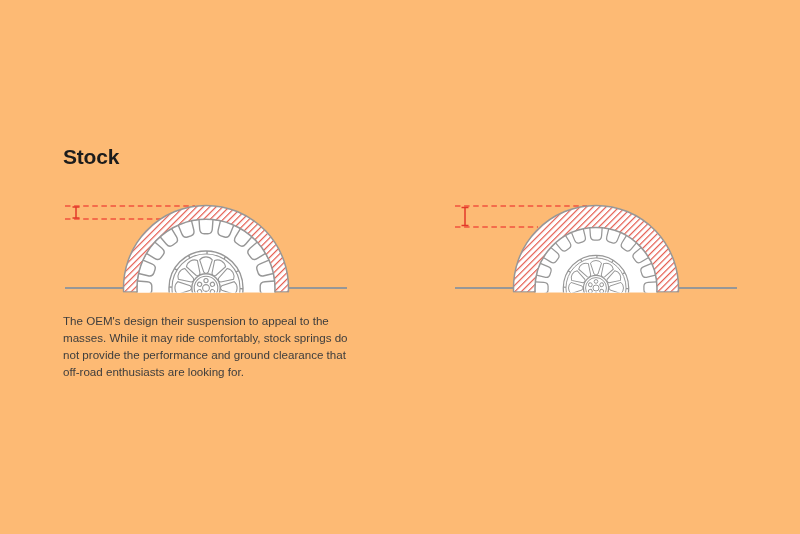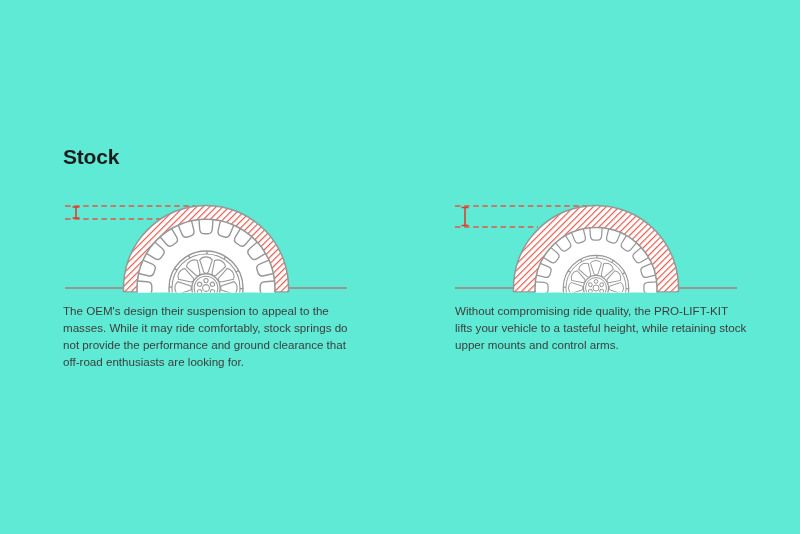--- a/index.html
+++ b/index.html
@@ -6,34 +6,34 @@
     --accent-red:#f04a3a;
     --dim-red:#e2382a;
     --hatch-red:#e4574a;
     --outline-gray:#979797;
     --title-color:#1c1c1c;
     --body-text-color:#3d3d3d;
   }
   *{margin:0;padding:0;box-sizing:border-box;}
   html,body{background:#fff;}
   .canvas{
-    position:relative;width:800px;height:534px;background:#5eead4;overflow:hidden;
+    position:relative;width:800px;height:534px;background:#fdba74;overflow:hidden;
     font-family:"Liberation Sans", sans-serif;
   }
   .panel-title{
     position:absolute;top:145px;
     font-size:21px;font-weight:700;color:var(--title-color);letter-spacing:-0.2px;
   }
   .panel-title.left{left:63px;}
   .panel-title.right{left:455px;}
   .diagram{position:absolute;top:195px;}
   .diagram.left{left:45px;}
   .diagram.right{left:435px;}
   .panel-desc{
-    position:absolute;top:302px;width:292px;
+    position:absolute;top:312px;width:292px;
     font-size:11.6px;line-height:17px;color:var(--body-text-color);
   }
   .panel-desc.left{left:63px;}
   .panel-desc.right{left:455px;}
 
   
   .draw{fill:#fff;stroke:var(--outline-gray);stroke-width:1.4;}
   .thin{stroke-width:1.1;}
   .tickring{fill:none;stroke:var(--outline-gray);stroke-width:3;stroke-dasharray:1.4 17.2;}
   .dash{stroke:var(--accent-red);stroke-width:1.3;stroke-dasharray:5.5 3.6;opacity:.92;}
@@ -149,15 +149,14 @@
     <g clip-path="url(#clipGround)">
       <use href="#wheel" transform="translate(161 93) scale(0.884)"></use>
       <path class="arch" d="M 78.6 97 A 82.5 82.5 0 1 1 243.4 97 L 221.9 97 A 61 61 0 1 0 100.1 97 Z"></path>
     </g>
     <g class="ground">
       <line x1="20" y1="93" x2="78" y2="93"></line>
       <line x1="244" y1="93" x2="302" y2="93"></line>
     </g>
   </svg>
 
-  <p class="panel-desc right">Without compromising ride quality, the PRO-LIFT-KIT lifts your vehicle to a tasteful height, while retaining stock upper mounts and control arms.</p>
 
 </div>
 
 </body></html>

